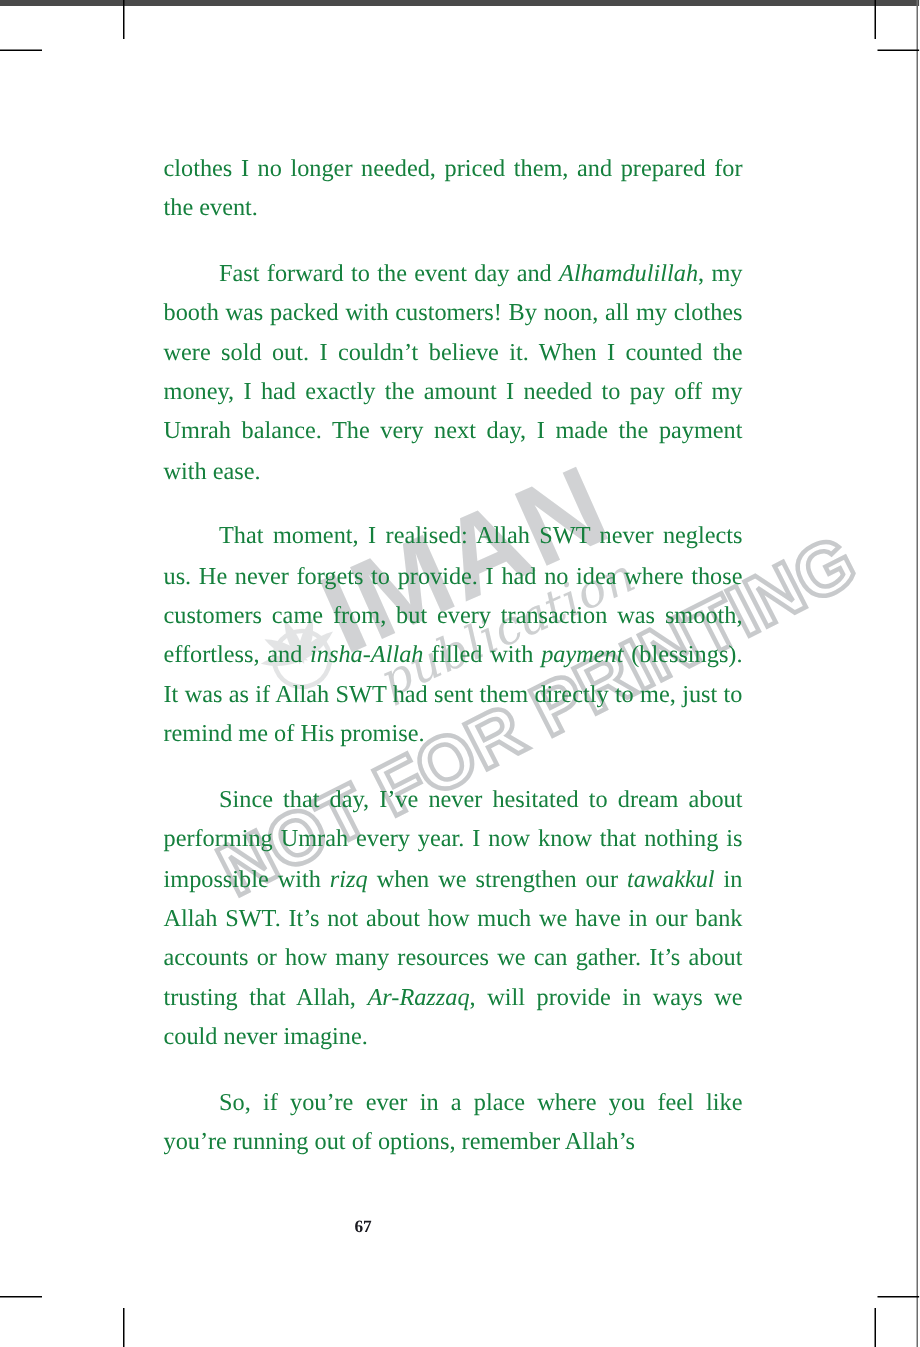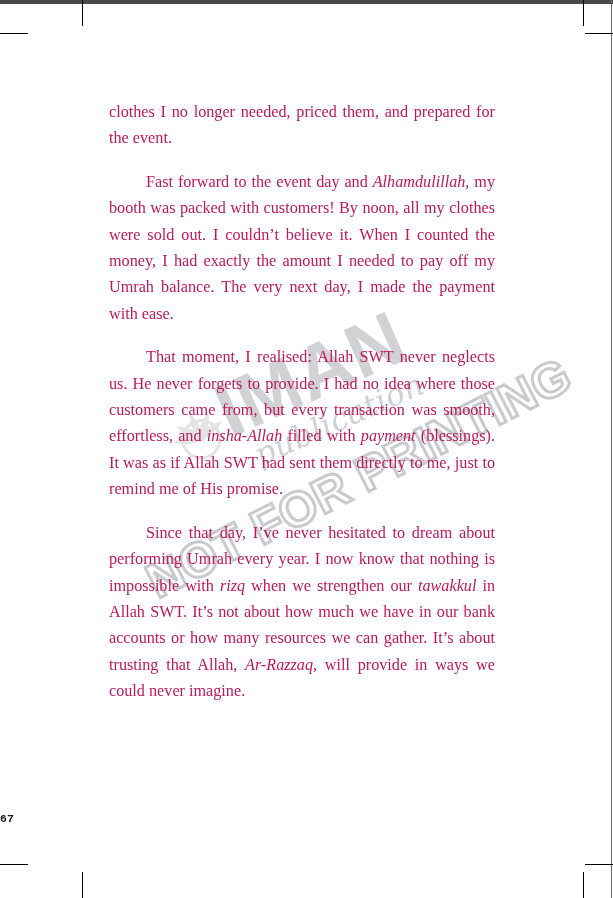--- a/index.html
+++ b/index.html
@@ -124,21 +124,21 @@
     position: absolute;
     left: 109px;
     top: 99px;
     width: 386px;
     z-index: 2;
   }
   .para {
     margin: 0 0 17px 0;
     font-size: 16.2px;
     line-height: 26.4px;
-    color: #be185d;
+    color: #15803d;
     text-align: justify;
     text-justify: inter-word;
     -webkit-hyphens: none;
     hyphens: none;
   }
   .para.indent {
     text-indent: 37px;
   }
   .para.last {
     margin-bottom: 0;
@@ -146,22 +146,22 @@
   .para i {
     font-style: italic;
   }
 
   
   #folio {
     position: absolute;
     left: 0;
     top: 812px;
     width: 484px;
-    text-align: left;
-    font-family: Liberation Mono, monospace;
+    text-align: center;
+    font-family: Liberation Serif, serif;
     font-size: 11.5px;
     font-weight: bold;
     color: #1a1a20;
     z-index: 2;
   }
 </style>
 </head>
 <body>
 
 <div id="page">
@@ -202,17 +202,18 @@
 
   <div id="textblock">
     <p class="para">clothes I no longer needed, priced them, and prepared for the event.</p>
 
     <p class="para indent">Fast forward to the event day and <i>Alhamdulillah</i>, my booth was packed with customers! By noon, all my clothes were sold out. I couldn’t believe it. When I counted the money, I had exactly the amount I needed to pay off my Umrah balance. The very next day, I made the payment with ease.</p>
 
     <p class="para indent">That moment, I realised: Allah SWT never neglects us. He never forgets to provide. I had no idea where those customers came from, but every transaction was smooth, effortless, and <i>insha-Allah</i> filled with <i>payment</i> (blessings). It was as if Allah SWT had sent them directly to me, just to remind me of His promise.</p>
 
     <p class="para indent">Since that day, I’ve never hesitated to dream about performing Umrah every year. I now know that nothing is impossible with <i>rizq</i> when we strengthen our <i>tawakkul</i> in Allah SWT. It’s not about how much we have in our bank accounts or how many resources we can gather. It’s about trusting that Allah, <i>Ar-Razzaq</i>, will provide in ways we could never imagine.</p>
 
+    <p class="para indent last">So, if you’re ever in a place where you feel like you’re running out of options, remember Allah’s</p>
   </div>
 
   <div id="folio">67</div>
 
 </div>
 
 </body></html>

